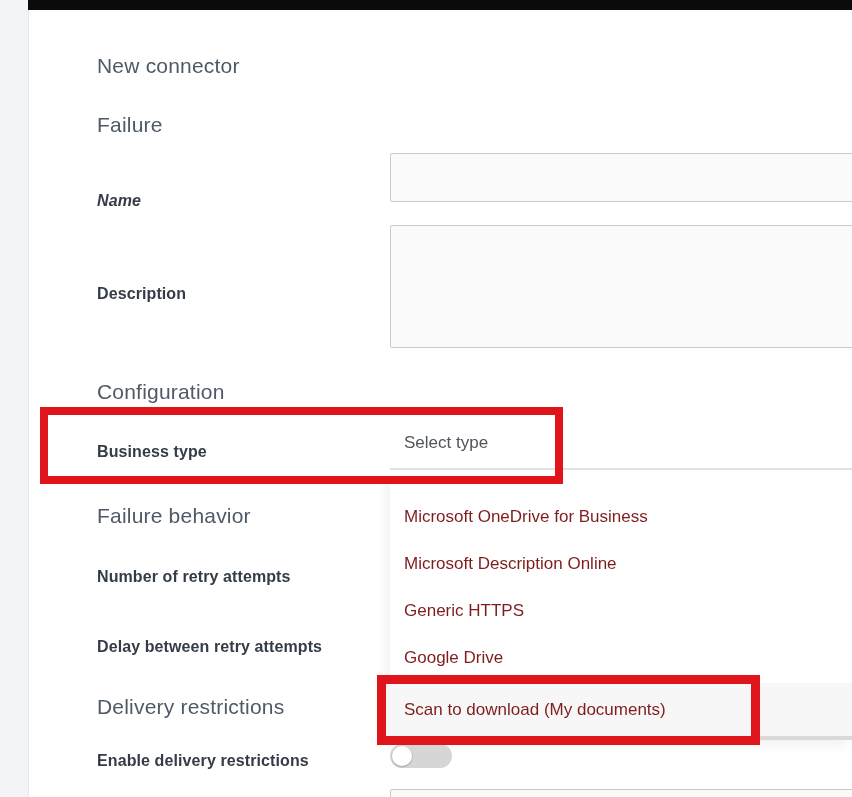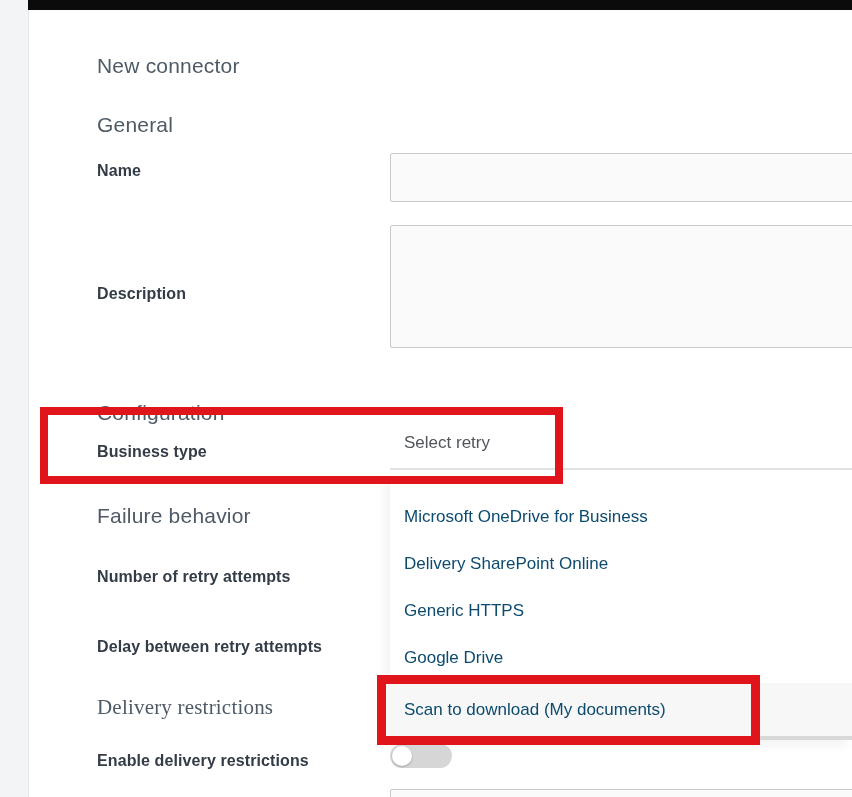--- a/index.html
+++ b/index.html
@@ -22,21 +22,21 @@
 
   
   .select-row { position:absolute; left:390px; right:0; top:417px; height:53px;
                 background:#ffffff; border-bottom:2px solid #e2e2e2;
                 display:flex; align-items:center; padding-left:14px; cursor:pointer; }
   .select-row .ph { font-size:17px; color:#4f555b; }
   .menu { position:absolute; left:390px; right:0; top:472px; height:268px;
           background:#ffffff; border-bottom:4px solid #d9d9d9;
           box-shadow:-5px 6px 10px rgba(0,0,0,0.05); }
   .opt { position:absolute; left:0; right:0; height:47px; display:flex;
-         align-items:center; padding-left:14px; font-size:17px; color:#0c4a6e;
+         align-items:center; padding-left:14px; font-size:17px; color:#7f1d1d;
          cursor:pointer; white-space:nowrap; }
   .opt.hl { background:#f7f7f8; height:53px; }
 
   
   .toggle { position:absolute; left:390px; top:744px; width:62px; height:24px;
             border-radius:12px; background:#d6d6d6; cursor:pointer; }
   .toggle .knob { position:absolute; left:2px; top:2px; width:20px; height:20px;
             border-radius:50%; background:#ffffff; box-shadow:0 1px 2px rgba(0,0,0,0.25); }
 
   .bottom-field { top:789px; height:48px; }
@@ -50,52 +50,52 @@
 <body>
 
 <div id="stage">
 
   <div class="topbar"></div>
 
   <div class="panel">
 
     <div class="heading" style="top:44px;">New connector</div>
 
-    <div class="heading" style="top:103px;">General</div>
+    <div class="heading" style="top:103px;">Failure</div>
 
-    <div class="label" style="top:152px;">Name</div>
+    <div class="label" style="top:182px;font-style:italic;">Name</div>
 
     <div class="label" style="top:275px;">Description</div>
 
-    <div class="heading" style="top:370px;margin-top:21px;">Configuration</div>
+    <div class="heading" style="top:370px;">Configuration</div>
 
     <div class="label" style="top:433px;">Business type</div>
 
     <div class="heading" style="top:494px;text-align:right;">Failure behavior</div>
 
     <div class="label" style="top:628px;">Delay between retry attempts</div>
 
     <div class="label" style="top:558px;">Number of retry attempts</div>
 
-    <div class="heading" style="top:685px;font-family:Liberation Serif, serif;">Delivery restrictions</div>
+    <div class="heading" style="top:685px;">Delivery restrictions</div>
 
     <div class="label" style="top:742px;">Enable delivery restrictions</div>
   </div>
 
   <input class="txtinput" style="top: 153px; height: 49px;" type="text" value="">
 
   <textarea class="txtinput" style="top: 225px; height: 123px;"></textarea>
 
   <div class="select-row">
-    <span class="ph">Select retry</span>
+    <span class="ph">Select type</span>
   </div>
 
   <div class="menu">
     <div class="opt" style="top:21px;">Microsoft OneDrive for Business</div>
-    <div class="opt" style="top:68px;">Delivery SharePoint Online</div>
+    <div class="opt" style="top:68px;">Microsoft Description Online</div>
     <div class="opt" style="top:115px;">Generic HTTPS</div>
     <div class="opt hl" style="top:211px;">Scan to download (My documents)</div>
     <div class="opt" style="top:162px;">Google Drive</div>
   </div>
 
   <div class="toggle">
     <div class="knob"></div>
   </div>
 
   <input class="txtinput bottom-field" type="text" value="" style="">

